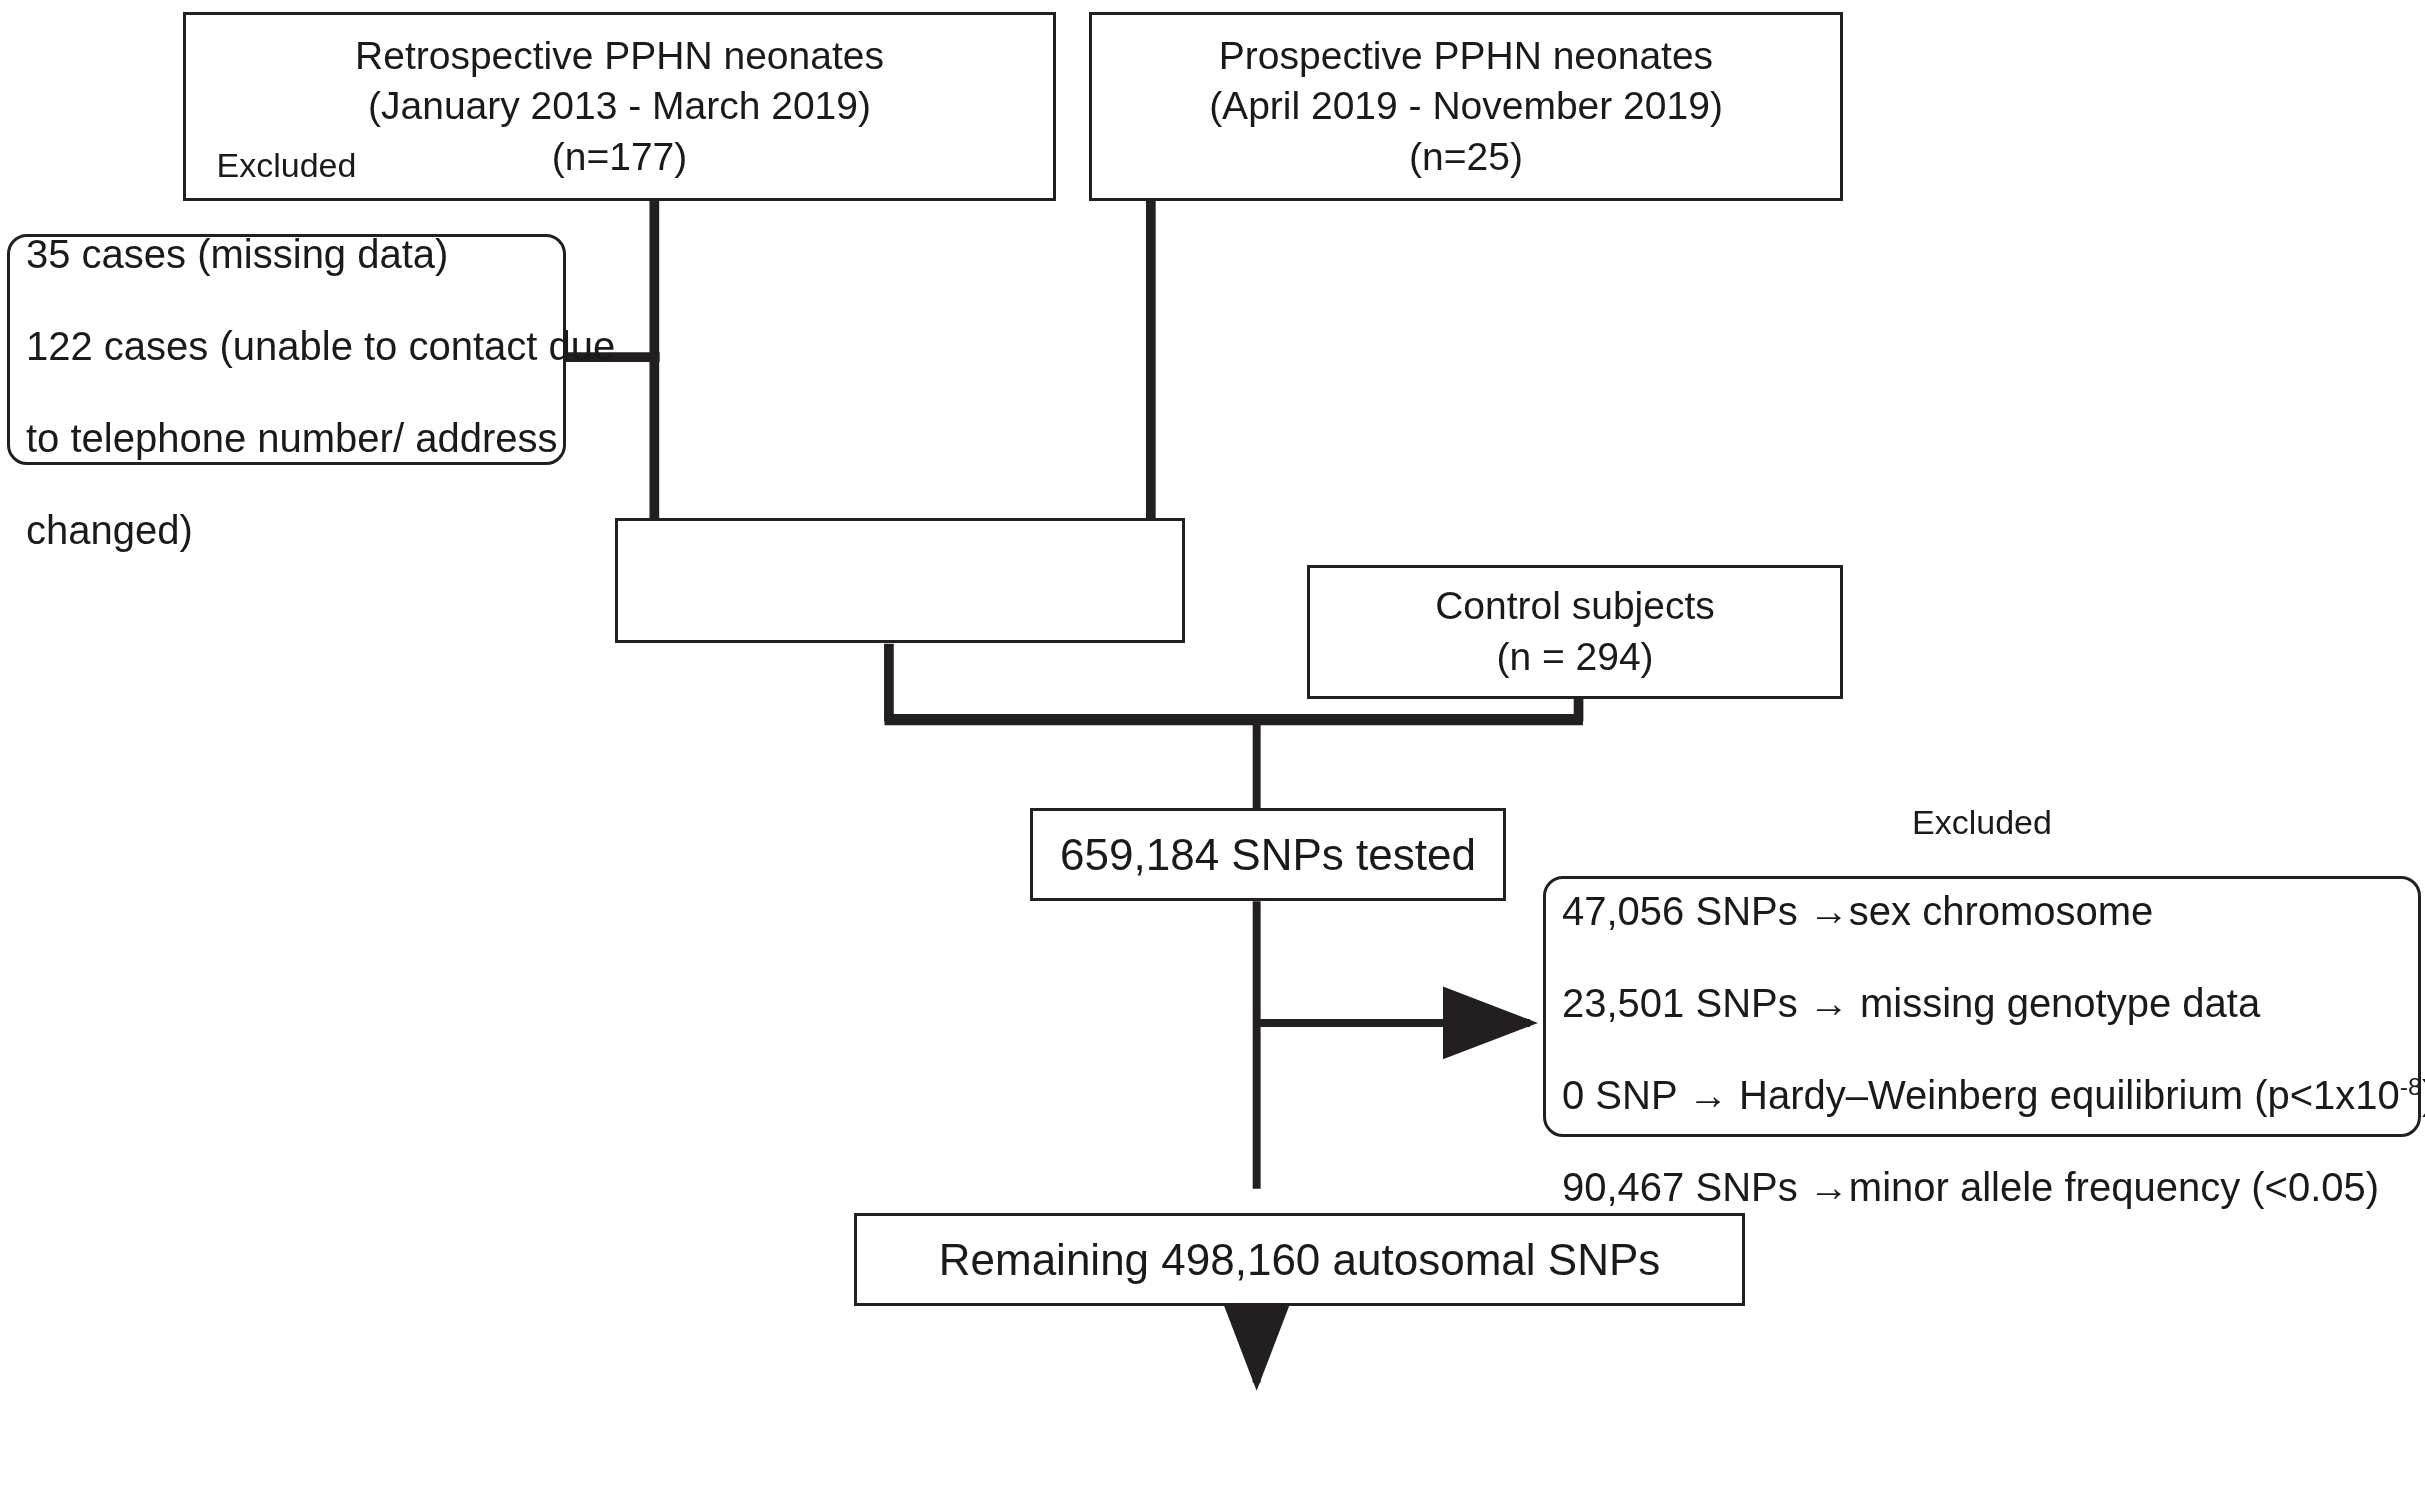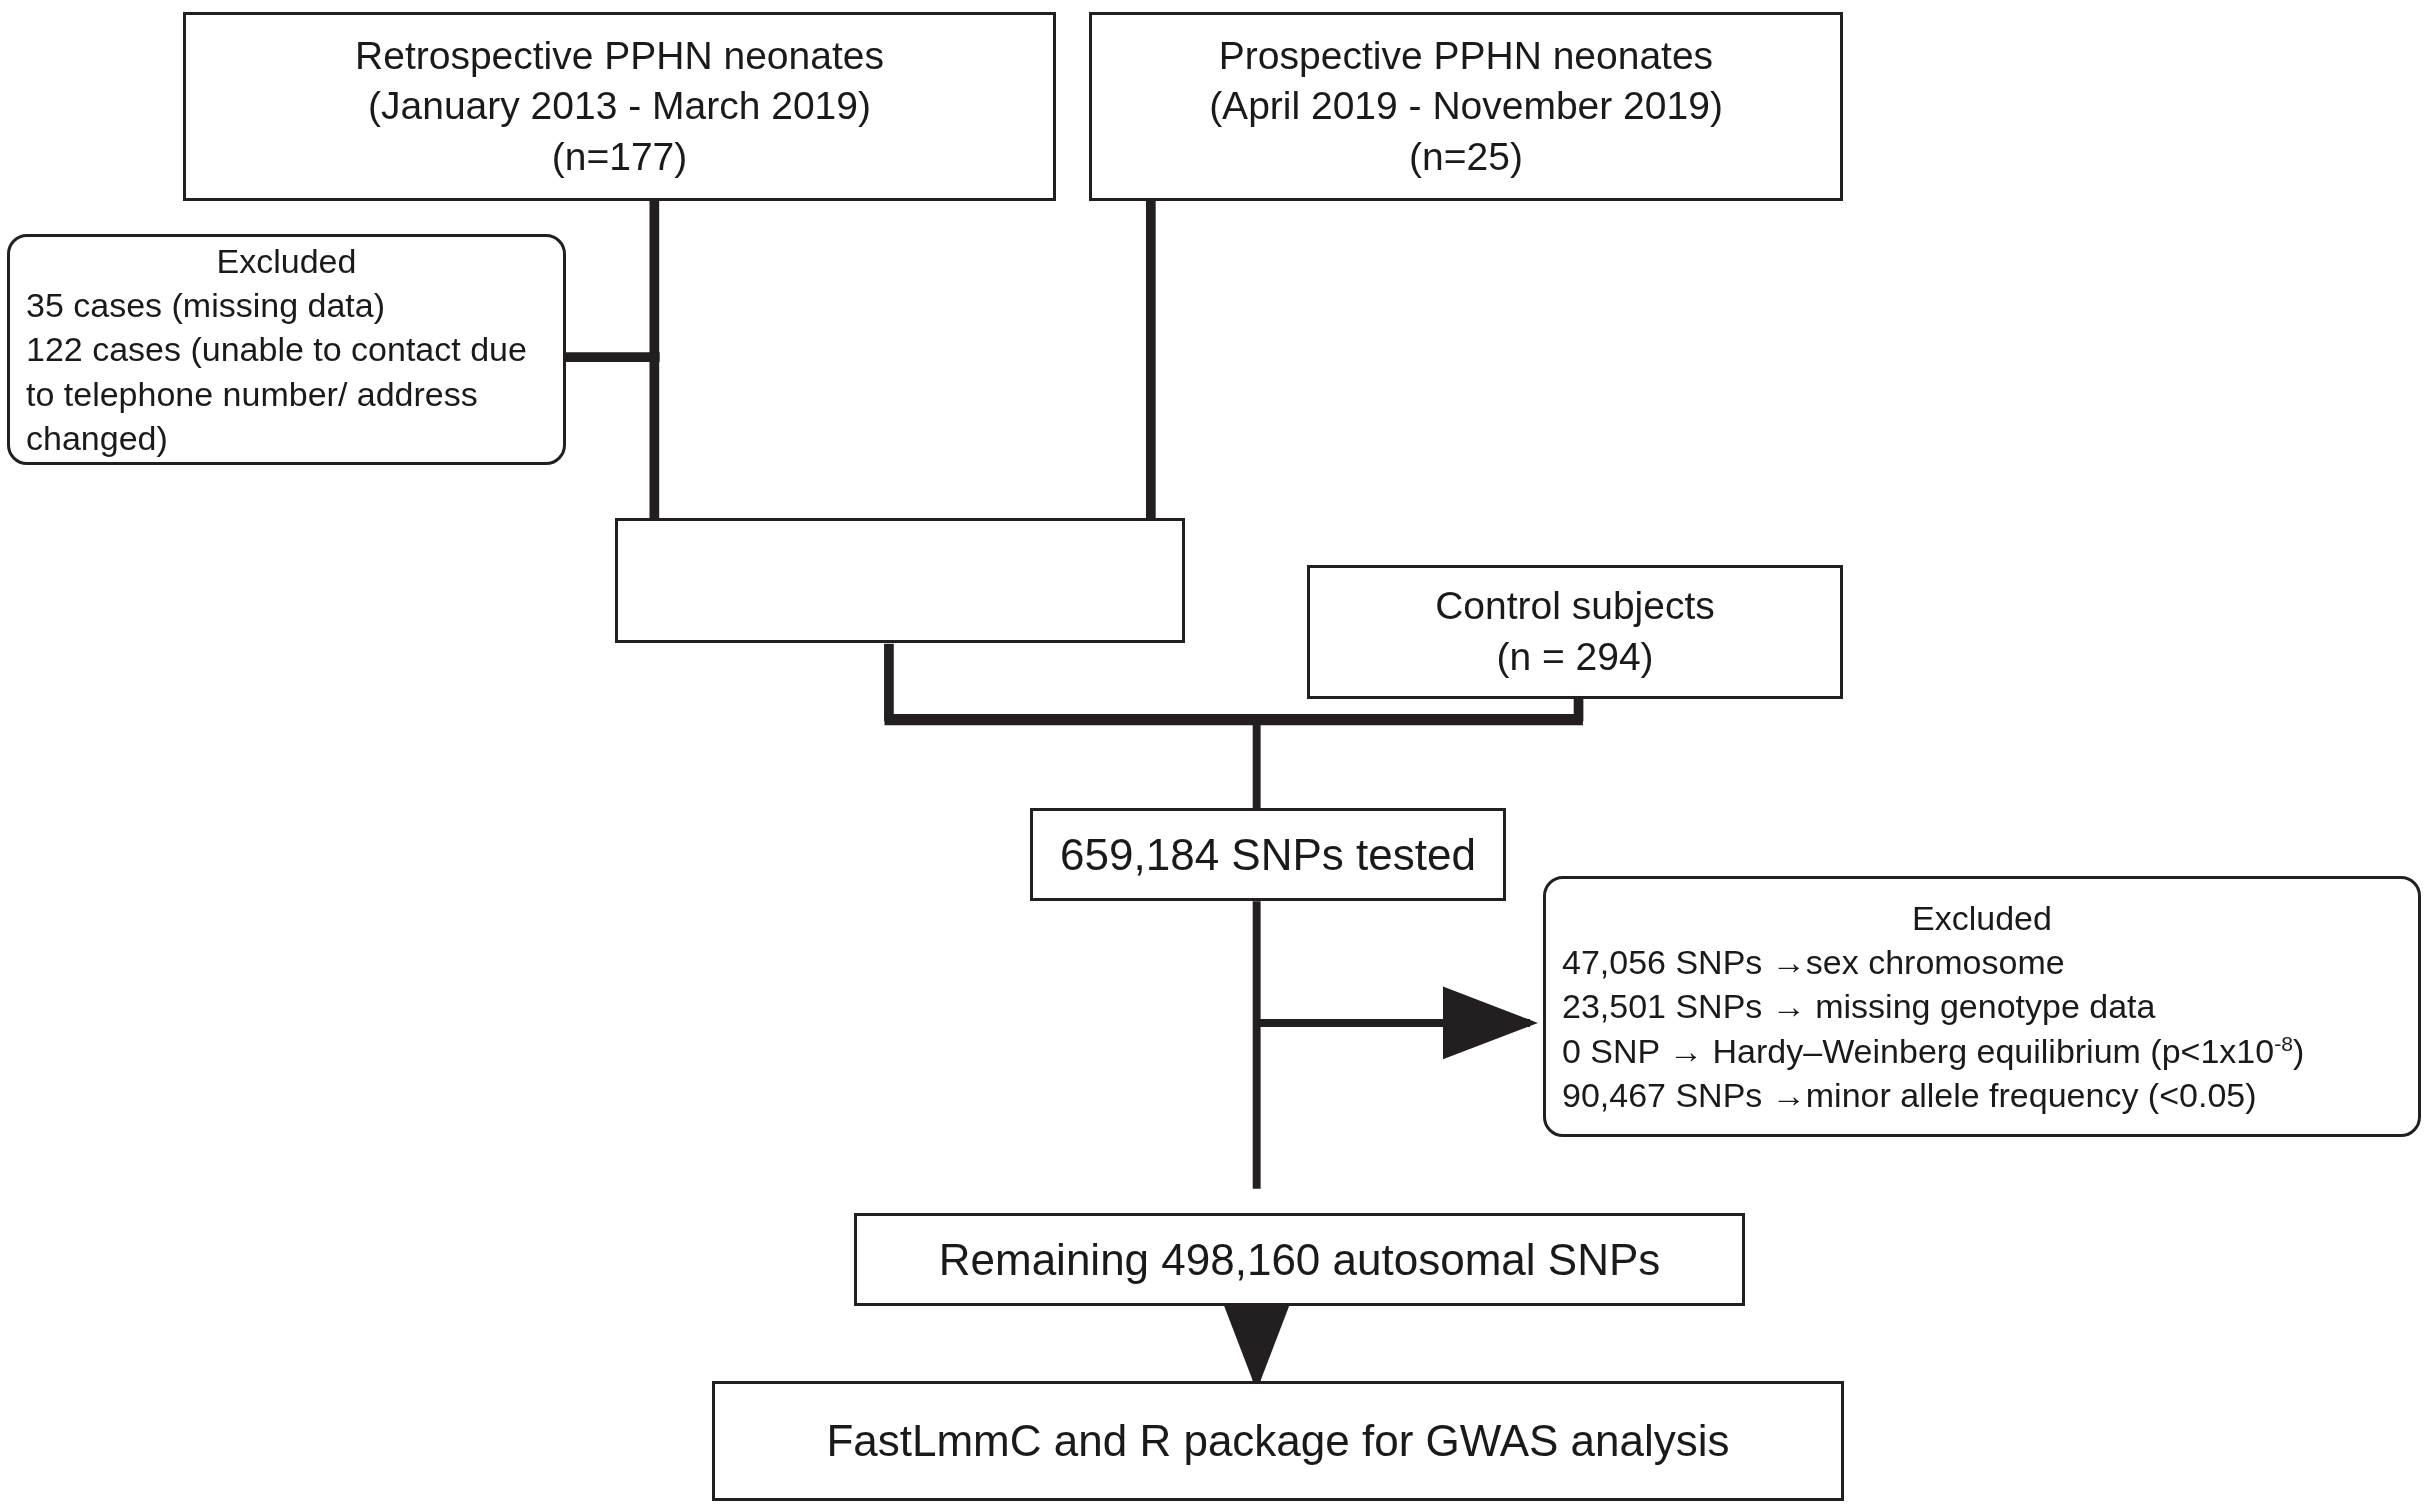--- a/index.html
+++ b/index.html
@@ -52,21 +52,22 @@
     white-space: pre;
     line-height: 1.30;
   }
   .hdr-line {
     font-size: 39px;
   }
   .big-line {
     font-size: 44px;
   }
   .body-line {
-    font-size: 34px;
+    font-size: 40px;
+    margin-top: 40px;
   }
   .excluded-title {
     font-size: 34px;
     width: 100%;
     text-align: center;
   }
   sup {
     font-size: 0.62em;
     vertical-align: super;
     line-height: 0;
@@ -166,20 +167,15 @@
       <span class="node-line body-line">90,467 SNPs →minor allele frequency (&lt;0.05)</span>
     </div>
   </div>
 
   <div class="node center-node" style="left:854px; top:1187px; width:891px; height:93px;margin-top:26px;">
     <div class="node-inner">
       <span class="node-line big-line">Remaining 498,160 autosomal SNPs</span>
     </div>
   </div>
 
-  <div class="node center-node" style="left:712px; top:1381px; width:1132px; height:120px;">
-    <div class="node-inner">
-      <span class="node-line big-line">FastLmmC and R package for GWAS analysis</span>
-    </div>
-  </div>
 
 </div>
 
 
 </body></html>

